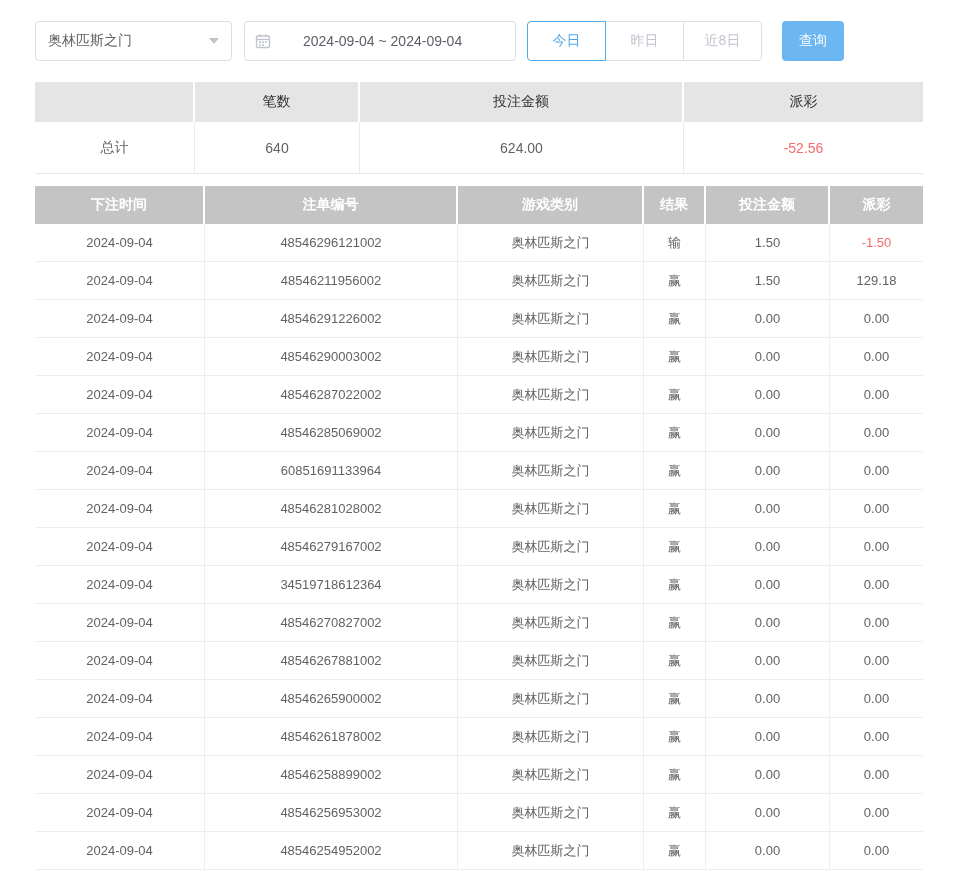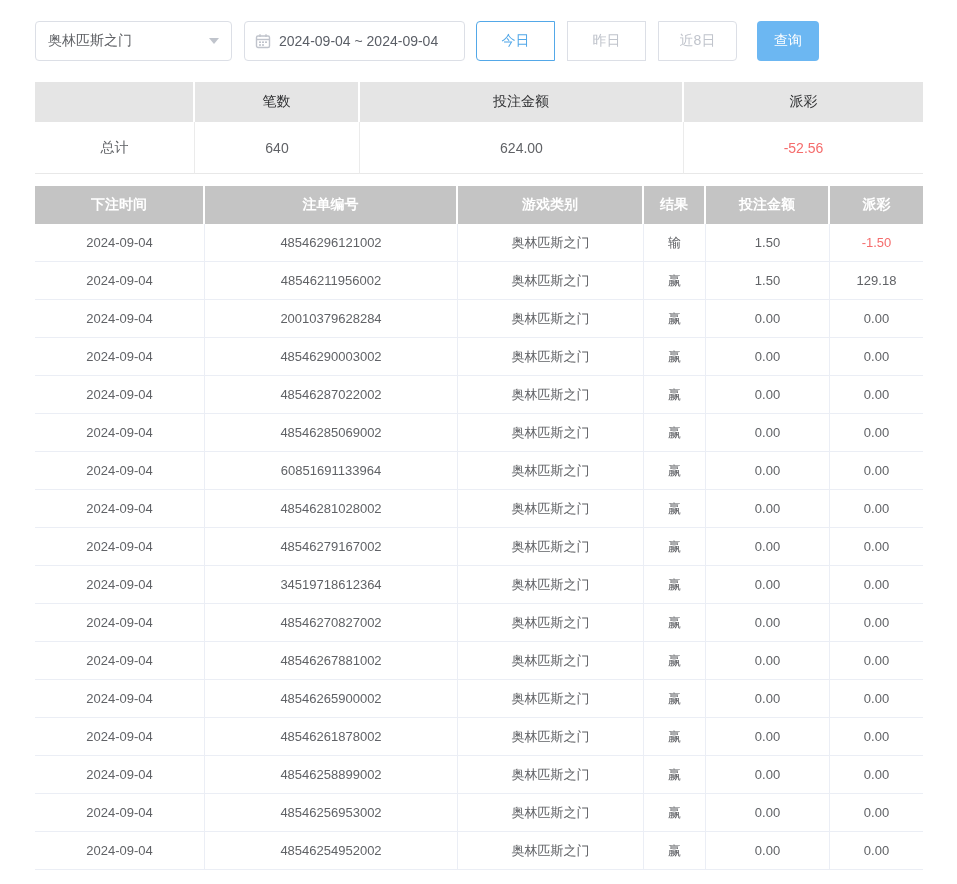--- a/index.html
+++ b/index.html
@@ -38,29 +38,29 @@
     color: #606266; font-size: 14px;
     cursor: pointer; background: #fff;
   }
   .select-caret {
     width: 0; height: 0;
     border-left: 5px solid transparent; border-right: 5px solid transparent;
     border-top: 6px solid #c0c4cc;
   }
   .date-box {
     margin-left: 12px;
-    width: 221px; height: 40px;
+    width: 272px; height: 40px;
     border: 1px solid #dcdfe6; border-radius: 4px;
     display: flex; align-items: center;
     padding: 0 10px;
     color: #5a5e66; font-size: 14px;
-    cursor: pointer; background: #fff;
+    cursor: pointer; background: #fff; gap: 24px;
   }
   .date-box .cal-icon { margin-right: 8px; display: flex; }
-  .btn-group { margin-left: 11px; display: flex; gap: 13px; }
+  .btn-group { margin-left: 11px; display: flex; }
   .qbtn {
     width: 79px; height: 40px;
     background: #fff;
     border: 1px solid #dcdfe6;
     color: #c0c4cc; font-size: 14px;
     margin-left: -1px; cursor: pointer;
     position: relative;
   }
   .qbtn:first-child { margin-left: 0; border-radius: 4px 0 0 4px; }
   .qbtn:last-child { border-radius: 0 4px 4px 0; }
@@ -204,21 +204,21 @@
         <tr>
     <td>2024-09-04</td>
     <td>48546211956002</td>
     <td>奥林匹斯之门</td>
     <td>赢</td>
     <td>1.50</td>
     <td>129.18</td>
   </tr>
         <tr>
     <td>2024-09-04</td>
-    <td>20010379628284</td>
+    <td>48546291226002</td>
     <td>奥林匹斯之门</td>
     <td>赢</td>
     <td>0.00</td>
     <td>0.00</td>
   </tr>
         <tr>
     <td>2024-09-04</td>
     <td>48546290003002</td>
     <td>奥林匹斯之门</td>
     <td>赢</td>

